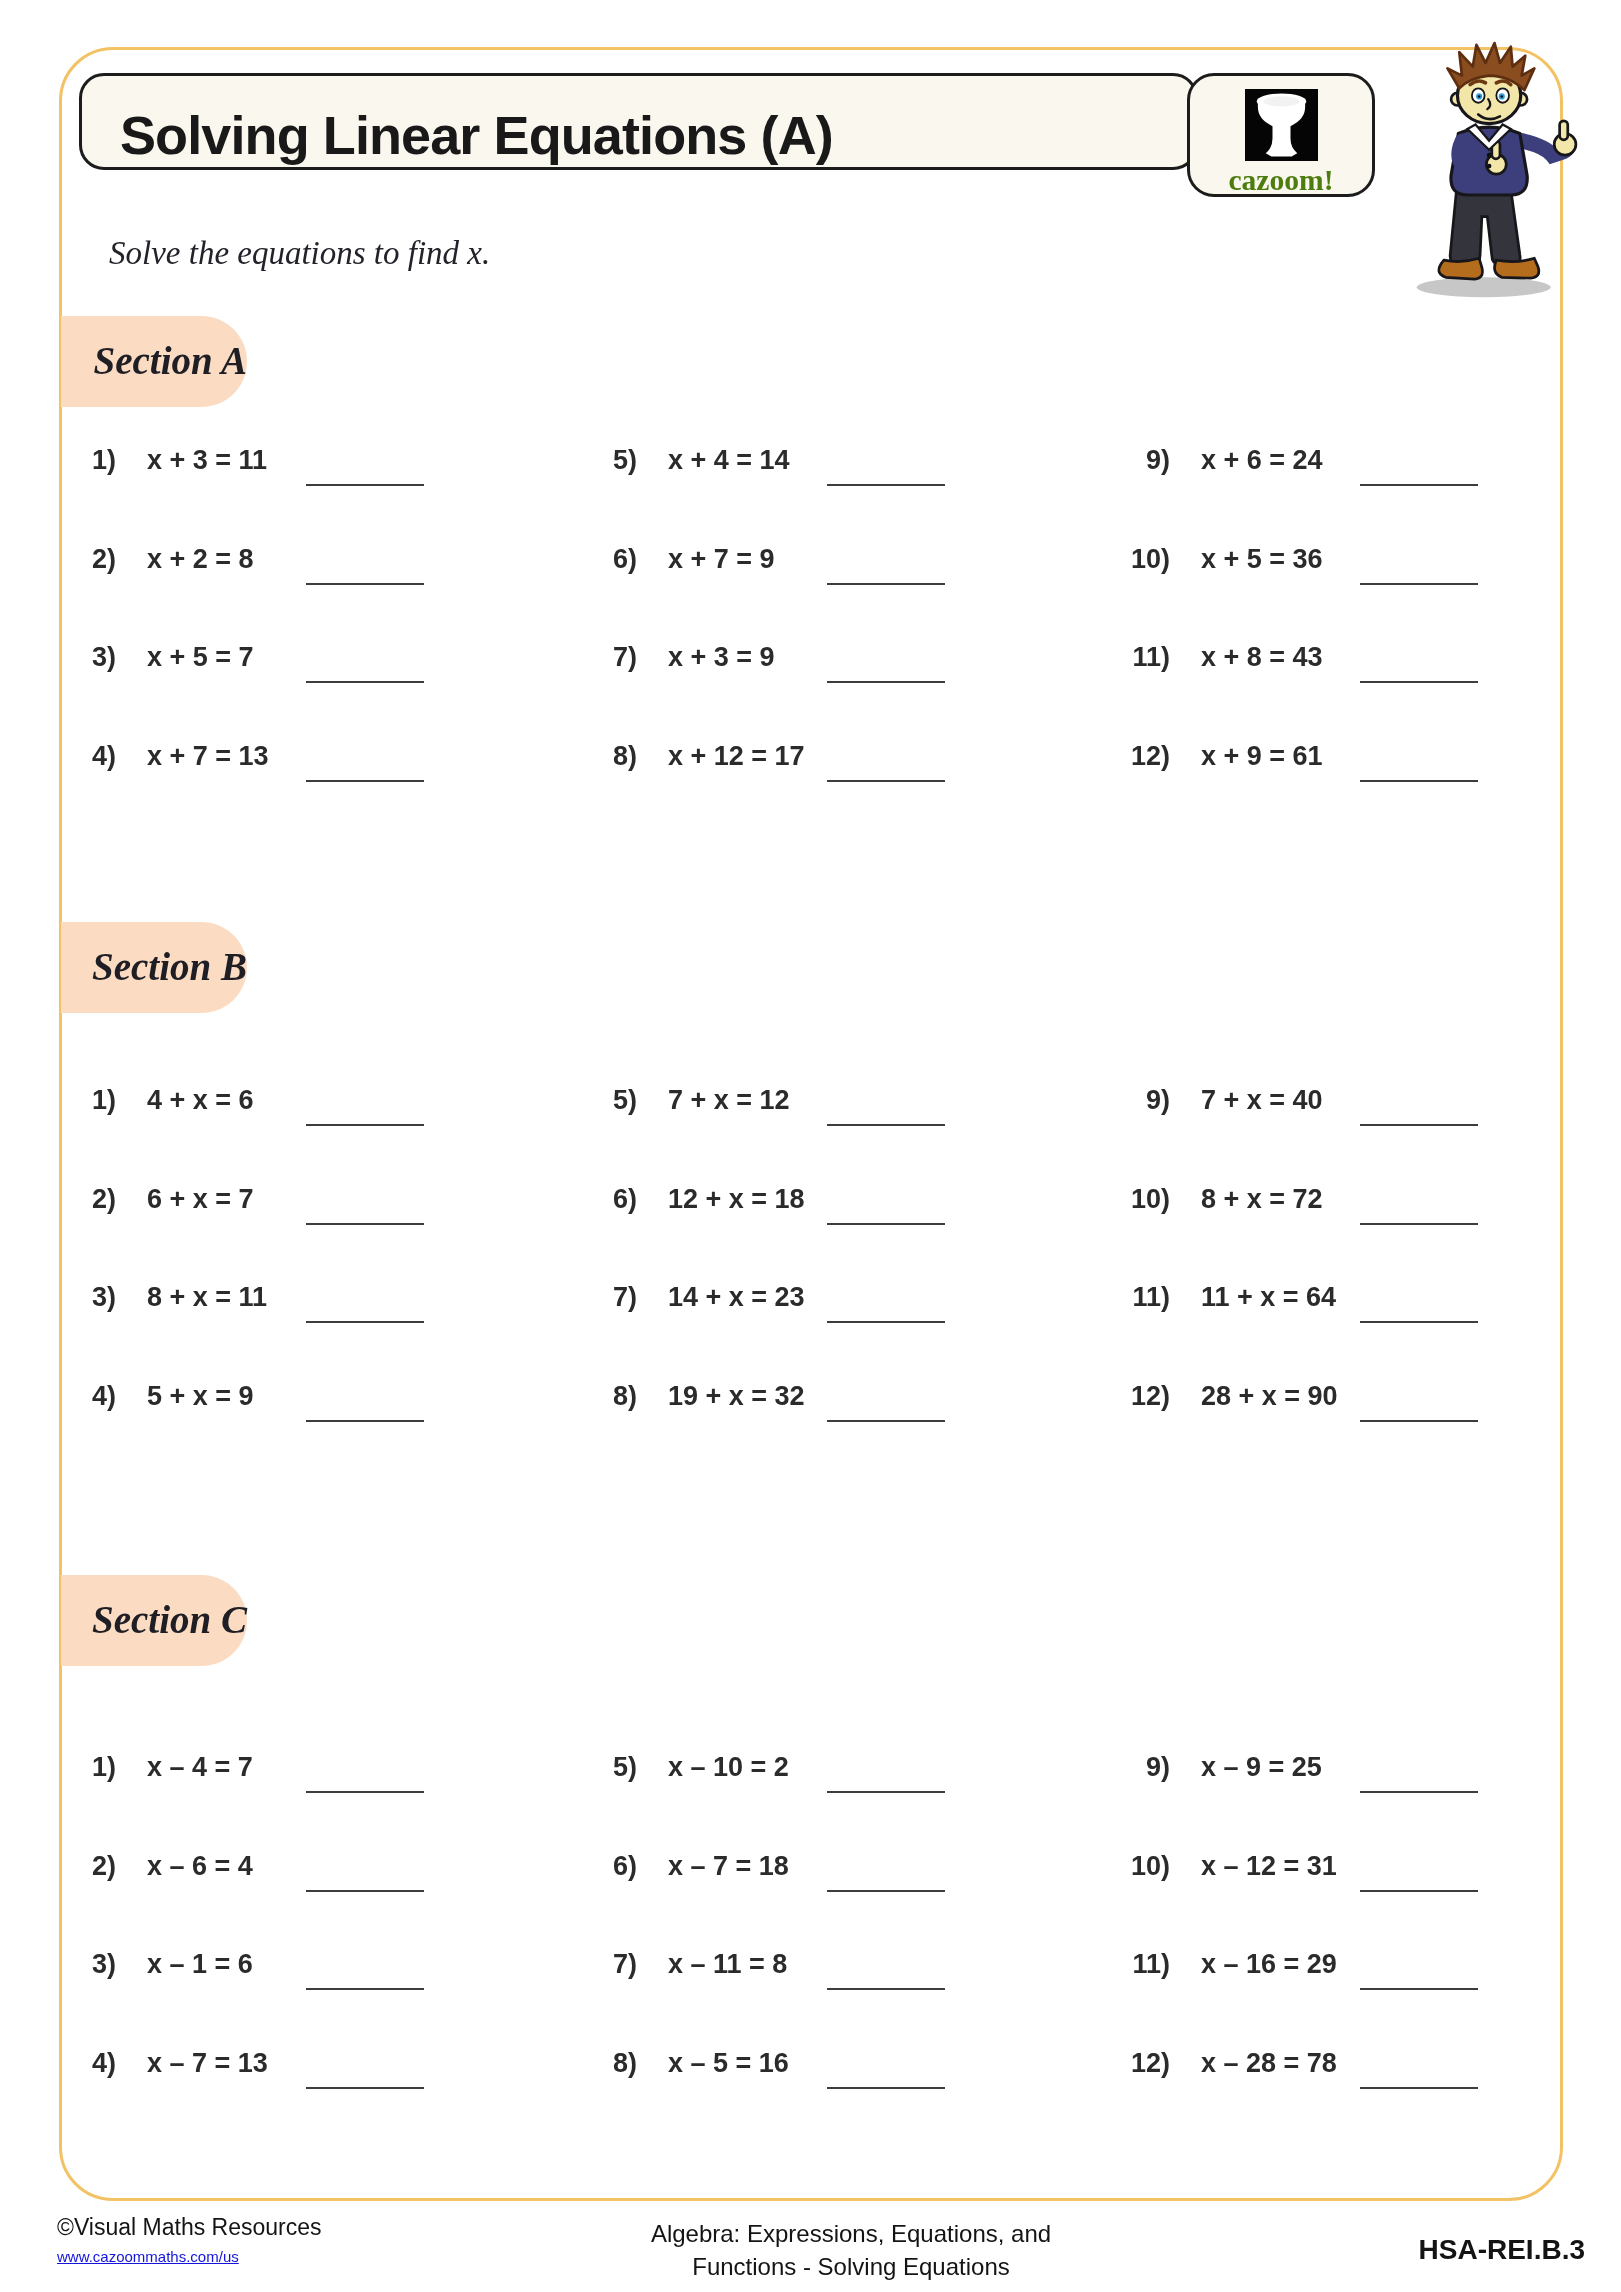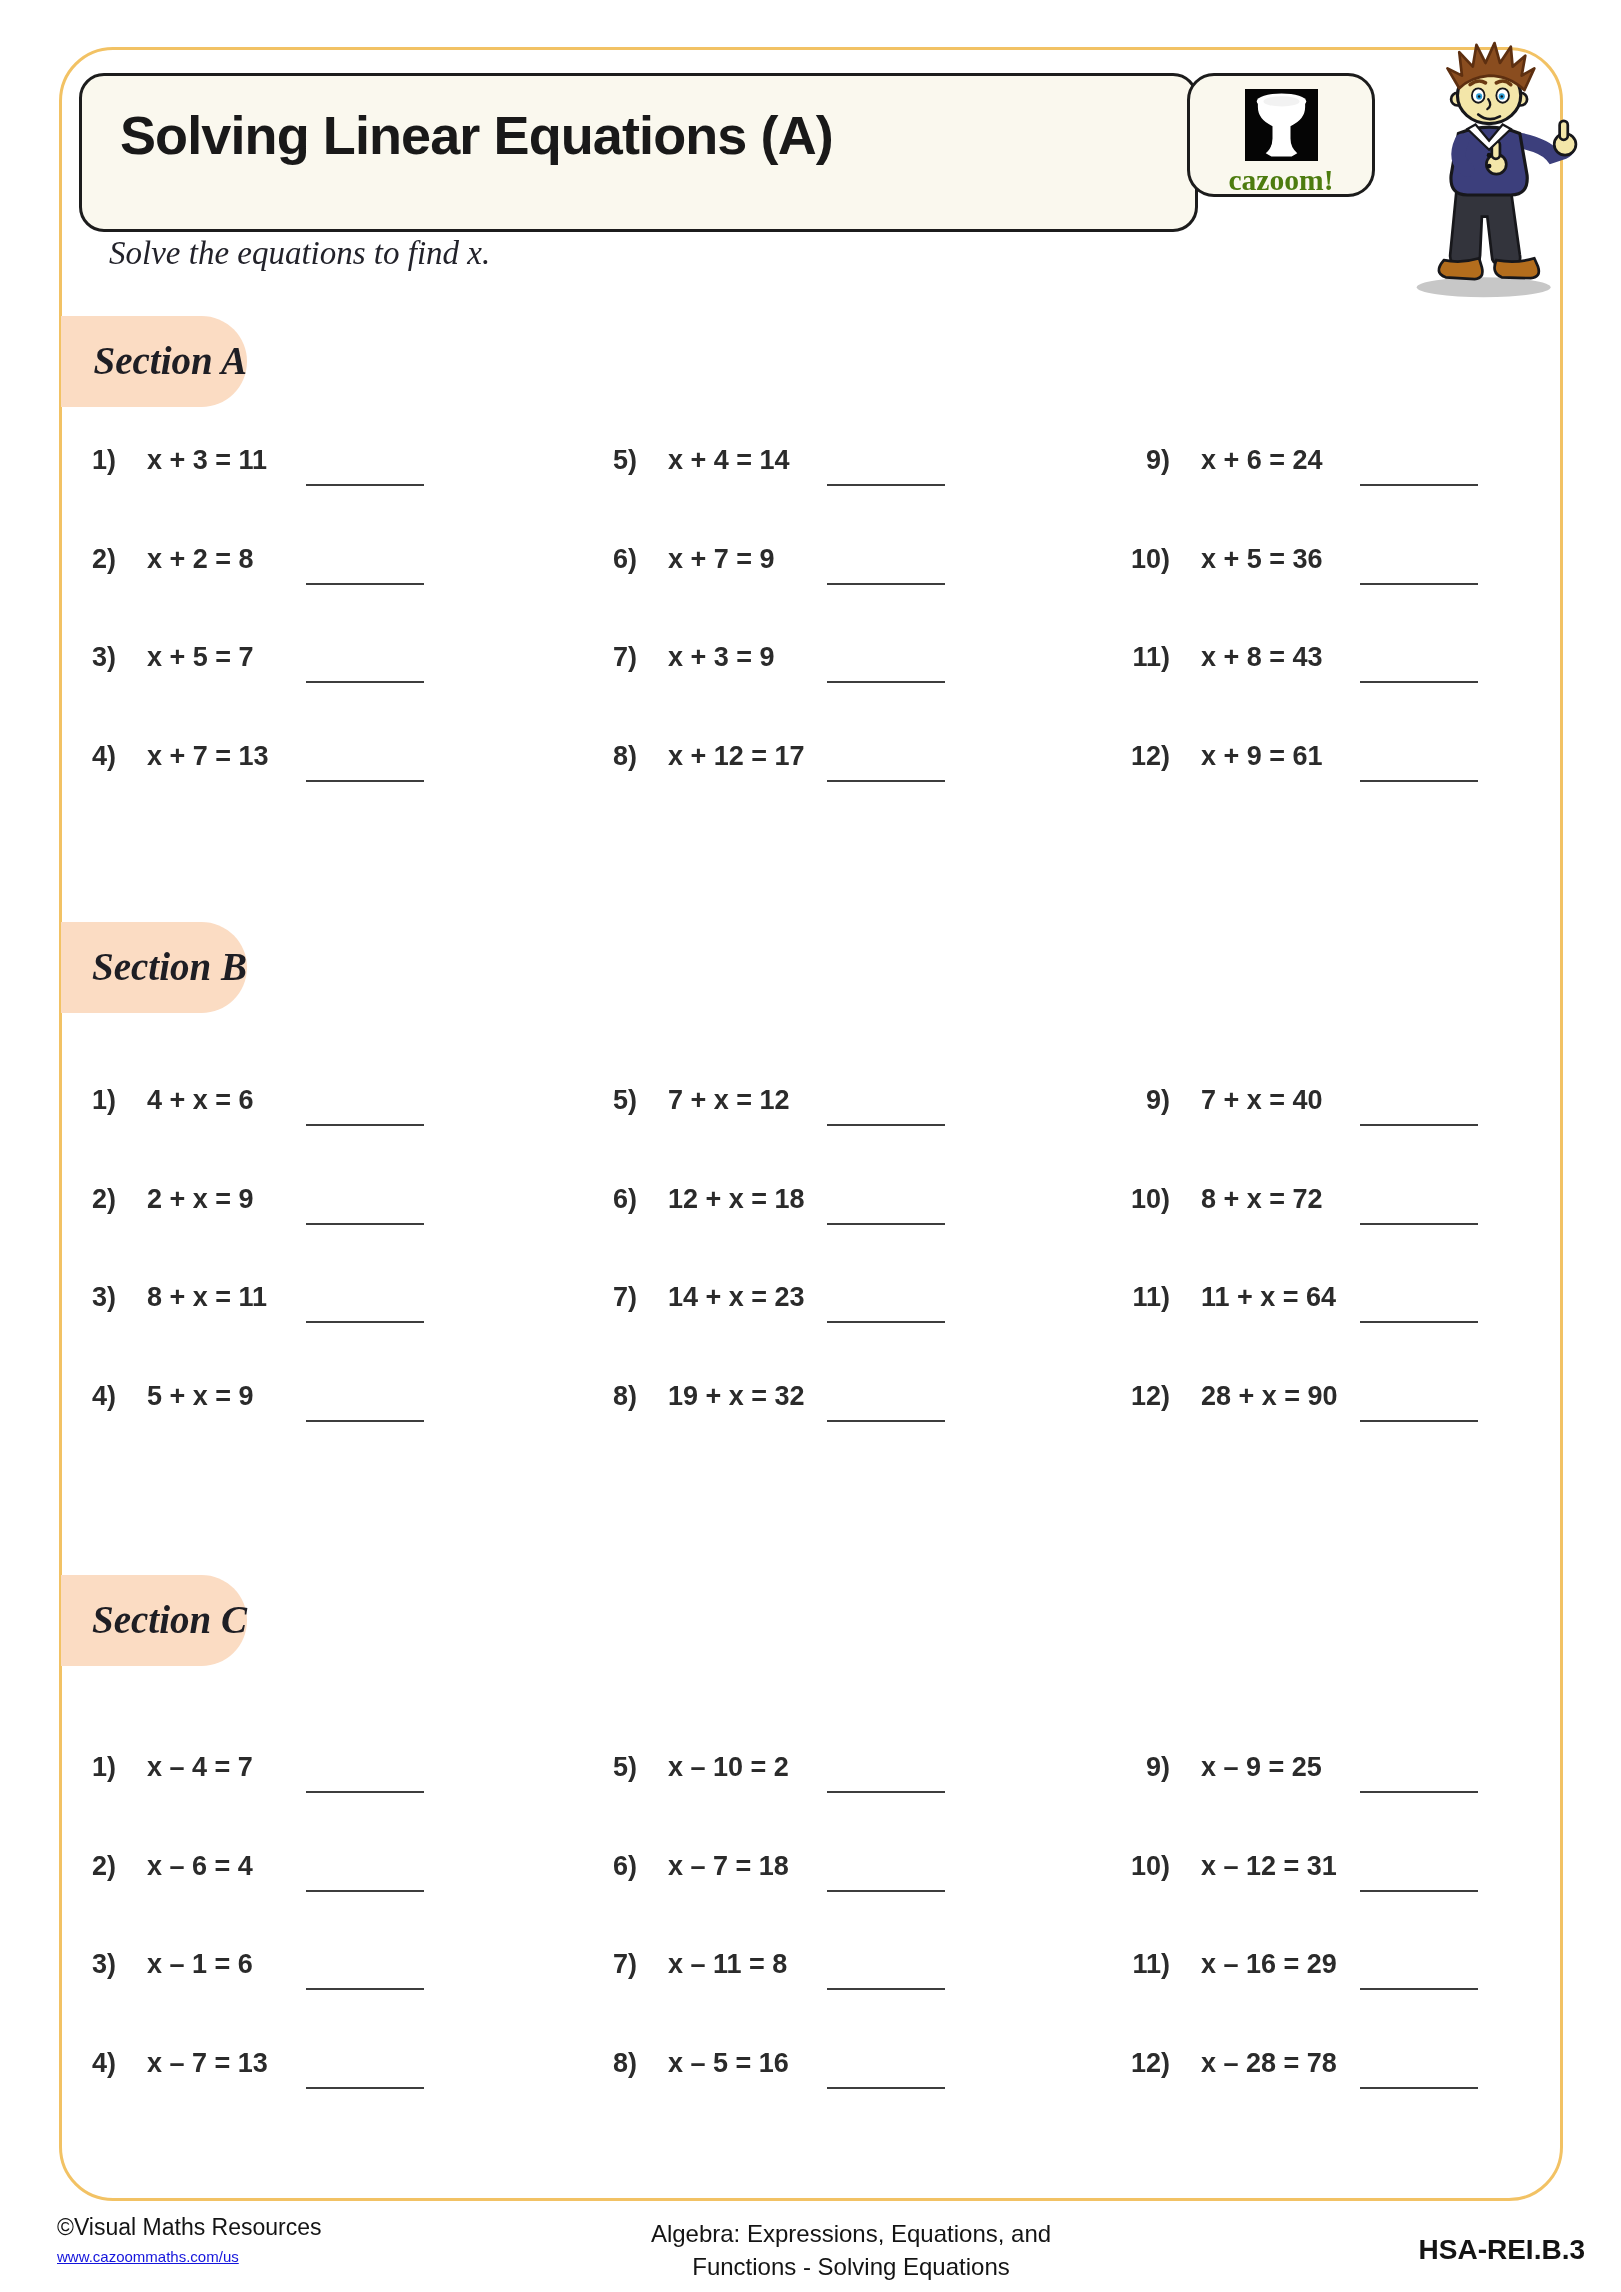--- a/index.html
+++ b/index.html
@@ -6,21 +6,21 @@
   .page {
     position:relative; width:1622px; height:2293px; background:#ffffff;
     font-family:"Liberation Sans", sans-serif; overflow:hidden;
   }
   .frame {
     position:absolute; left:59px; top:47px; width:1504px; height:2154px;
     box-sizing:border-box; border:3.6px solid var(--border-yellow,#F2C264);
     border-radius:54px; background:#ffffff; z-index:0;
   }
   .title-box {
-    position:absolute; left:79px; top:73px; width:1119px; height:159px;
+    position:absolute; left:79px; top:73px; width:1119px; height:97px;
     box-sizing:border-box; background:var(--box-cream,#FAF8EE);
     border:3.6px solid #1c1c1c; border-radius:25px; z-index:2;
   }
   .title-box h1 {
     margin:0; padding-left:38px; line-height:118px; font-size:54px;
     letter-spacing:-0.9px; font-weight:bold; color:#191919;
     font-family:"Liberation Sans", sans-serif;
   }
   .logo-box {
     position:absolute; left:1187px; top:73px; width:188px; height:124px;
@@ -208,21 +208,21 @@
     <span>Section B</span>
   </div>
   <div class="questions q-b">
       <div class="qrow" style="left: 0px; top: 0px;">
         <span class="qnum">1)</span>
         <span class="qeq">4 + x = 6</span>
         <span class="qline"></span>
       </div>
       <div class="qrow" style="left: 0px; top: 99px;">
         <span class="qnum">2)</span>
-        <span class="qeq">2 + x = 9</span>
+        <span class="qeq">6 + x = 7</span>
         <span class="qline"></span>
       </div>
       <div class="qrow" style="left: 0px; top: 197px;">
         <span class="qnum">3)</span>
         <span class="qeq">8 + x = 11</span>
         <span class="qline"></span>
       </div>
       <div class="qrow" style="left: 0px; top: 296px;">
         <span class="qnum">4)</span>
         <span class="qeq">5 + x = 9</span>

